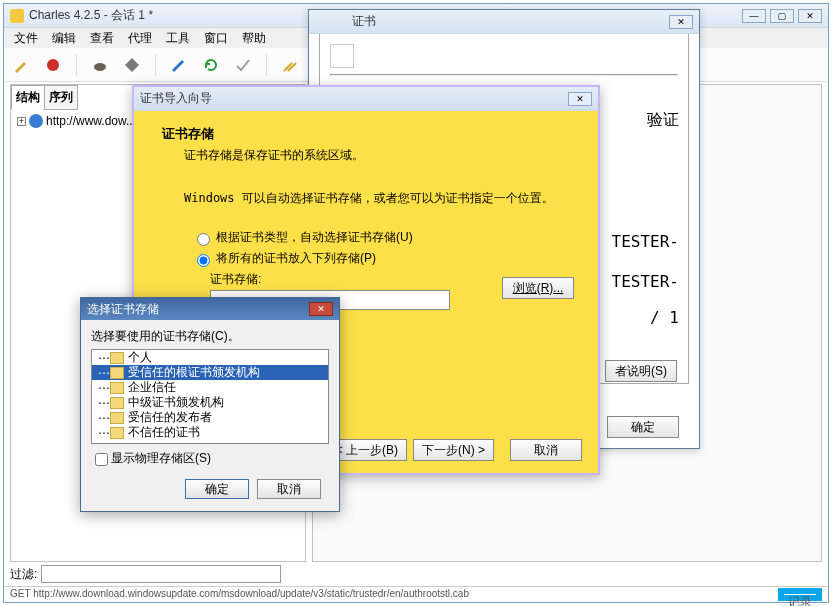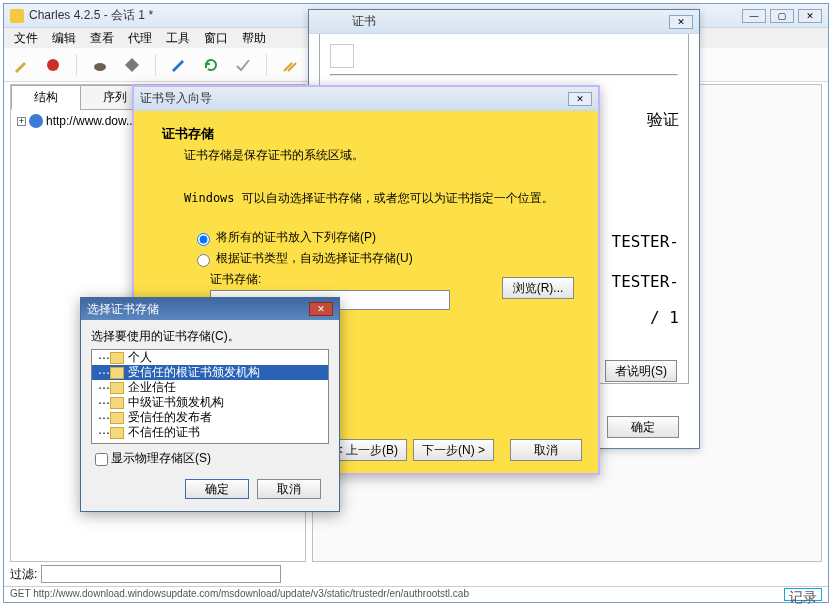--- a/index.html
+++ b/index.html
@@ -15,31 +15,31 @@
 .menubar { height: 20px; background: #f0f0f0; display: flex; align-items: center; padding: 0 4px; font-size: 12px; gap: 2px; }
 .menubar span { padding: 2px 6px; cursor: pointer; }
 
 .toolbar { height: 34px; background: #fcfcfc; border-bottom: 1px solid #ddd; display: flex; align-items: center; padding: 0 8px; gap: 14px; }
 .tool-icon { width: 18px; height: 18px; display: inline-block; }
 .tool-sep { width: 1px; height: 22px; background: #ddd; }
 
 .content-area { position: absolute; top: 80px; left: 6px; right: 6px; bottom: 40px; display: flex; }
 .left-panel { width: 296px; border: 1px solid #c0c0c0; background: #fff; }
 .tabs { display: flex; font-size: 12px; }
-.tab { padding: 3px 22px; border: 1px solid #aaa; background: #f5f5f5; margin-right: -1px; cursor: pointer; }
+.tab { padding: 3px 4px; border: 1px solid #aaa; background: #f5f5f5; margin-right: -1px; cursor: pointer; font-weight: bold; }
 .tab.active { background: #fff; border-bottom: 1px solid #fff; }
 .tree-content { padding: 4px 6px; font-size: 12px; }
 .tree-item { display: flex; align-items: center; gap: 3px; }
 
 .right-panel { flex: 1; margin-left: 6px; border: 1px solid #c0c0c0; background: #fafafa; }
 
 .bottom-bar { position: absolute; bottom: 16px; left: 6px; right: 6px; height: 24px; display: flex; align-items: center; font-size: 12px; }
 .filter-input { width: 240px; height: 18px; border: 1px solid #999; margin-left: 4px; }
 .status-bar { position: absolute; bottom: 0; left: 0; right: 0; height: 16px; border-top: 1px solid #ccc; font-size: 10px; padding: 1px 6px; color: #555; display: flex; }
-.status-bar .rec { margin-left: auto; border: 1px solid #0ea5e9; padding: 0 4px; font-size: 14px; }
+.status-bar .rec { margin-left: auto; border: 6px solid #0ea5e9; padding: 0 4px; font-size: 12px; }
 
 
 .cert-window { position: absolute; left: 308px; top: 9px; width: 392px; height: 440px; background: #fff; border: 1px solid #5f7ea3; box-shadow: 0 2px 8px rgba(0,0,0,.2); }
 .cert-window .titlebar { background: linear-gradient(#e8eff8, #d5e3f1); padding-left: 43px; }
 .cert-tabs { display: flex; margin: 8px 10px 0; font-size: 12px; }
 .cert-tab { padding: 3px 12px; border: 1px solid #aaa; background: #f0f0f0; margin-right: -1px; cursor: pointer; }
 .cert-tab.active { background: #fff; border-bottom: 1px solid #fff; }
 .cert-body { margin: 0 10px 10px; border: 1px solid #aaa; border-top: none; height: 350px; padding: 10px; font-size: 12px; background: #fff; }
 .cert-footer { position: absolute; bottom: 10px; right: 20px; }
 
@@ -50,21 +50,21 @@
 .wizard .titlebar { background: linear-gradient(#e5edf6, #cfdef0); }
 .wizard-body { padding: 14px 28px; font-size: 12px; }
 .wizard-body .heading { font-weight: bold; font-size: 13px; }
 .wizard-body .sub { margin: 4px 0 0 22px; }
 .wizard-body .hint { margin: 26px 0 0 22px; font-family: "SimSun", monospace; }
 .radio { display: flex; align-items: center; margin: 4px 0 4px 30px; font-size: 12px; }
 .radio input { margin-right: 6px; }
 .store-row { display: flex; align-items: flex-start; margin-left: 48px; }
 .store-row label { font-size: 12px; }
 .store-input { width: 240px; height: 20px; border: 1px solid #888; margin: 2px 0 0 48px; }
-.browse-btn { position: absolute; right: 24px; top: 190px; }
+.browse-btn { position: absolute; right: 24px; top: 190px; text-decoration: underline; }
 .wiz-footer { position: absolute; bottom: 12px; right: 16px; display: flex; gap: 6px; }
 
 
 .store-dialog { position: absolute; left: 80px; top: 297px; width: 260px; height: 215px; background: #f0f0f0; border: 1px solid #486a92; box-shadow: 0 3px 14px rgba(0,0,0,.35); }
 .store-dialog .dlg-title { height: 22px; background: linear-gradient(#3f67a0, #5a87bf); color: #fff; font-size: 12px; display: flex; align-items: center; padding: 0 6px; }
 .store-dialog .dlg-title .title { flex: 1; }
 .store-dialog .close-x { width: 24px; height: 14px; background: #c74b3d; color: #fff; display: flex; align-items: center; justify-content: center; border: 1px solid #8b2a1f; font-size: 9px; cursor: pointer; }
 .store-dialog .body { padding: 8px 10px; font-size: 12px; }
 .store-list { background: #fff; border: 1px solid #888; height: 95px; overflow: hidden; margin-top: 4px; }
 .sl-item { display: flex; align-items: center; height: 15px; font-size: 12px; padding-left: 6px; }
@@ -183,26 +183,26 @@
   <div class="titlebar">
     <span class="title">证书导入向导</span>
     <span class="win-btn">✕</span>
   </div>
   <div class="wizard-body">
     <div class="heading">证书存储</div>
     <div class="sub">证书存储是保存证书的系统区域。</div>
     <div class="hint">Windows 可以自动选择证书存储，或者您可以为证书指定一个位置。</div>
     <div style="height:18px;"></div>
     <label class="radio">
+      <input type="radio" name="store" style="">
+      <span>根据证书类型，自动选择证书存储(U)</span>
+    </label>
+    <label class="radio">
       <input type="radio" name="store" checked="" style="">
       <span>将所有的证书放入下列存储(P)</span>
-    </label>
-    <label class="radio">
-      <input type="radio" name="store" style="">
-      <span>根据证书类型，自动选择证书存储(U)</span>
     </label>
     <div class="store-row">
       <label>证书存储:</label>
     </div>
     <input class="store-input" style="">
     <button class="btn browse-btn">浏览(R)...</button>
   </div>
   <div class="wiz-footer">
     <button class="btn">&lt; 上一步(B)</button>
     <button class="btn">下一步(N) &gt;</button>

